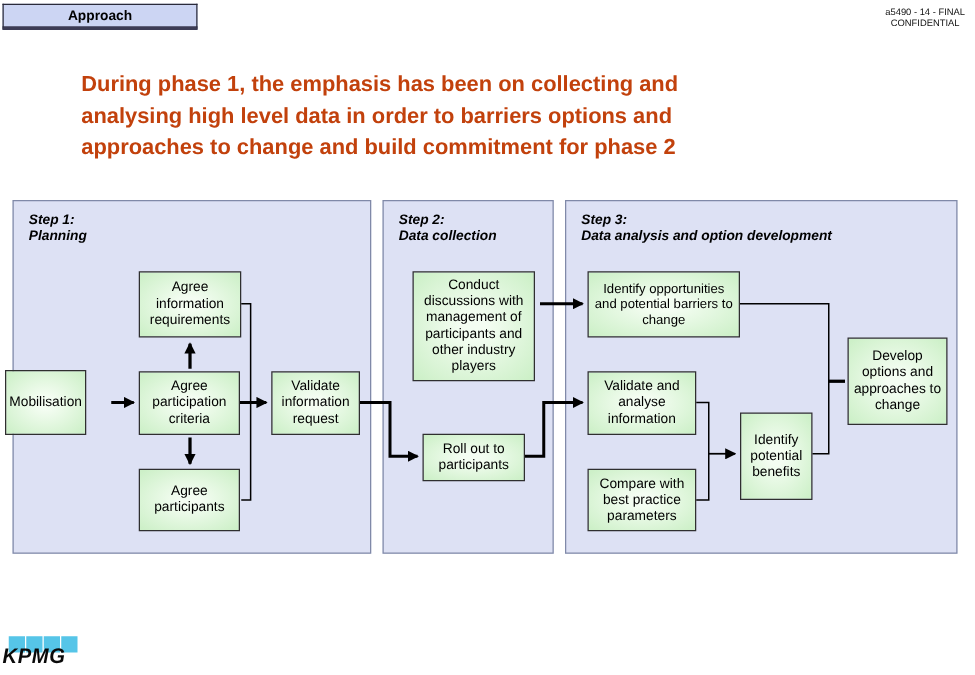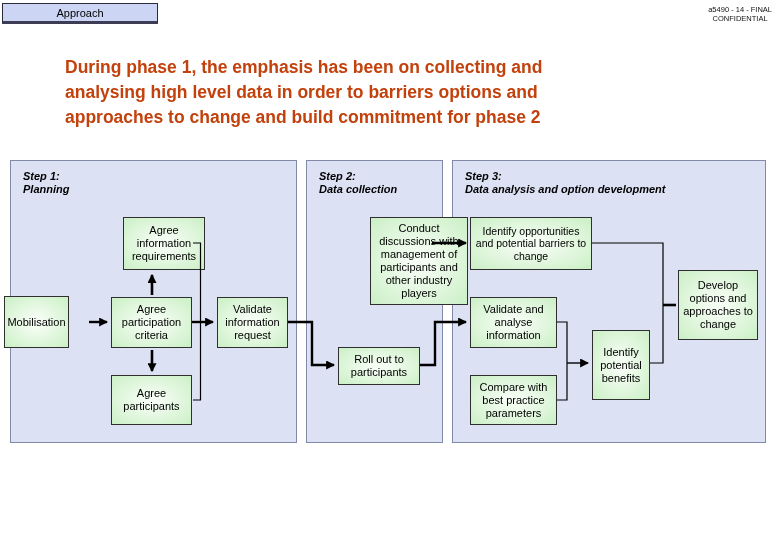--- a/index.html
+++ b/index.html
@@ -5,21 +5,21 @@
   html,body{margin:0;padding:0;background:#fff;}
   .slide{
     position:relative;width:780px;height:540px;background:#ffffff;
     font-family:"Liberation Sans",sans-serif;color:#000;overflow:hidden;
   }
   
   .approach-btn{
     position:absolute;left:2px;top:3px;width:154px;height:17px;
     background:#ccd5f3;border:1px solid #2a2a3a;border-bottom:3px solid #3c3c55;
     display:flex;align-items:center;justify-content:center;
-    font-size:11px;font-weight:normal;cursor:pointer;
+    font-size:11px;font-weight:bold;cursor:pointer;
   }
   
   .doc-ref{
     position:absolute;top:5px;right:8px;text-align:center;
     font-size:7.5px;line-height:9px;color:#111;
   }
   
   .slide-title{
     position:absolute;left:65px;top:55px;width:580px;
     font-size:17.5px;font-weight:bold;line-height:25px;color:#c2410c;
@@ -38,25 +38,25 @@
   }
   
   .gbox{
     position:absolute;box-sizing:border-box;
     border:1px solid #2f2f2f;
     background:radial-gradient(ellipse at center,#f4fdf2 15%,#cdf0c8 95%);
     display:flex;align-items:center;justify-content:center;text-align:center;
     font-size:11px;line-height:13px;color:#000;padding:1px 3px;
   }
   .b-mobilisation{left:4px;top:296px;width:65px;height:52px;}
-  .b-agree-info{left:111px;top:217px;width:82px;height:53px;margin-left:12px;}
+  .b-agree-info{left:111px;top:217px;width:82px;height:53px;}
   .b-agree-crit{left:111px;top:297px;width:81px;height:51px;}
   .b-agree-part{left:111px;top:375px;width:81px;height:50px;}
   .b-validate-req{left:217px;top:297px;width:71px;height:51px;}
-  .b-conduct{left:330px;top:217px;width:98px;height:88px;margin-left:40px;}
+  .b-conduct{left:330px;top:217px;width:98px;height:88px;}
   .b-rollout{left:338px;top:347px;width:82px;height:38px;}
   .b-identify-opp{left:470px;top:217px;width:122px;height:53px;font-size:10.5px;line-height:12.5px;}
   .b-validate-ana{left:470px;top:297px;width:87px;height:51px;}
   .b-compare{left:470px;top:375px;width:87px;height:50px;}
   .b-identify-ben{left:592px;top:330px;width:58px;height:70px;}
   .b-develop{left:678px;top:270px;width:80px;height:70px;}
   
   .connectors{position:absolute;left:0;top:0;width:780px;height:540px;pointer-events:none;}
   
   .kpmg{position:absolute;left:2px;top:508px;width:70px;height:30px;}
@@ -135,14 +135,23 @@
 
     <path d="M432,243 H466" stroke="#000" stroke-width="2.4" fill="none" marker-end="url(#ah)"></path>
     <path d="M420,365 H435 V322 H466" stroke="#000" stroke-width="2.4" fill="none" marker-end="url(#ah)"></path>
 
     <path d="M557,322 H567 V400 H557" stroke="#000" stroke-width="1.2" fill="none"></path>
     <path d="M567,363 H588" stroke="#000" stroke-width="1.4" fill="none" marker-end="url(#ah)"></path>
     <path d="M592,243 H663 V363 H650" stroke="#000" stroke-width="1.2" fill="none"></path>
     <path d="M663,305 H676" stroke="#000" stroke-width="2.6" fill="none"></path>
   </svg>
 
+  <div class="kpmg">
+    <div class="kpmg-squares">
+      <span></span>
+        <span></span>
+        <span></span>
+        <span></span>
+    </div>
+    <div class="kpmg-text">KPMG</div>
+  </div>
 
 </div>
 
 </body></html>

